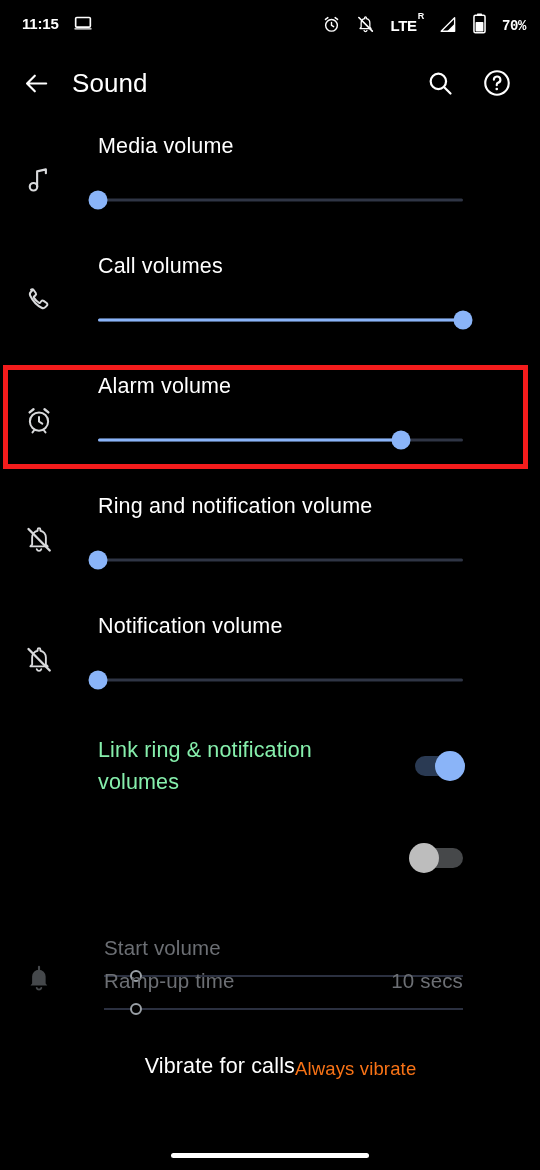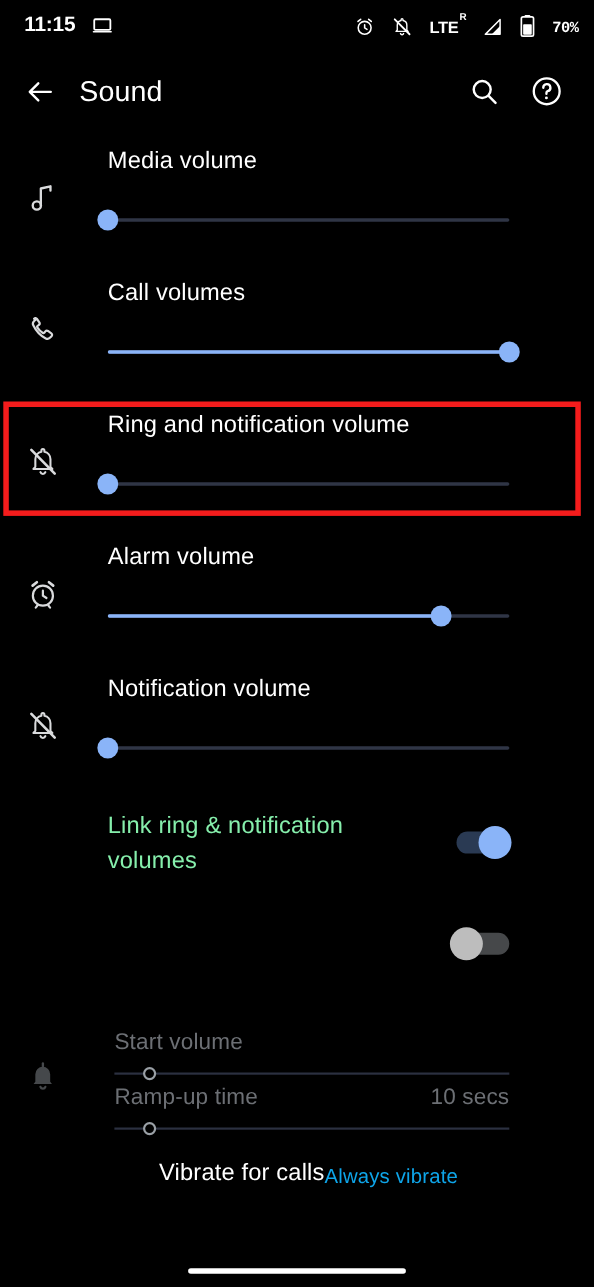--- a/index.html
+++ b/index.html
@@ -11,21 +11,21 @@
   }
   .phone { position:relative; width:540px; height:1170px; background:#000; }
 
   
   .statusbar {
     position:absolute; top:0; left:0; width:540px; height:46px;
     display:flex; align-items:center; padding:0 14px 0 22px;
     color:#ffffff;
   }
   .sb-left { display:flex; align-items:center; gap:13px; }
-  .sb-clock { font-size:19px; font-weight:700; letter-spacing:-0.2px; }
+  .sb-clock { font-size:15px; font-weight:700; letter-spacing:-0.2px; }
   .sb-right { margin-left:auto; display:flex; align-items:flex-end; gap:15px; }
   .sb-lte { font-size:15px; font-weight:700; letter-spacing:-0.3px; position:relative; }
   .sb-lte sup { font-size:9px; position:relative; top:-6px; left:1px; font-weight:700; }
   .sb-batt-pct { font-size:14px; font-weight:700; letter-spacing:-0.4px;font-family:Liberation Mono, monospace; }
   .ico { display:inline-block; line-height:0; }
 
   
   .appbar {
     position:absolute; top:46px; left:0; width:540px; height:74px;
     display:flex; align-items:center;
@@ -122,21 +122,21 @@
     width:12px; height:12px; border-radius:50%;
     border:2.5px solid #9aa0a6; background:#000;
   }
 
   
   .row-vibrate {
     position:relative; padding:0 42px 0 98px; height:92px;
     display:flex; flex-direction:row; justify-content:center;
   }
   .vibrate-title { color:#ffffff; font-size:21.5px; letter-spacing:0.15px; }
-  .vibrate-sub { color:#0ea5e9; font-size:18.5px; margin-top:4px; letter-spacing:0.15px; }
+  .vibrate-sub { color:#f97316; font-size:18.5px; margin-top:4px; letter-spacing:0.15px; }
 
   
   .navbar {
     position:absolute; bottom:0; left:0; width:540px; height:30px;
     display:flex; align-items:center; justify-content:center;
   }
   .nav-pill { width:198px; height:5px; border-radius:3px; background:#ffffff; }
 </style>
 </head>
 <body>
@@ -239,47 +239,47 @@
       <div class="slider-wrap">
         <div class="track"></div>
         <div class="track-fill" style="width:100%"></div>
         <div class="thumb" style="left:100%"></div>
       </div>
     </div>
 
     <div class="row-slider">
       <span class="row-icon">
         <svg width="30" height="30" viewBox="0 0 24 24" fill="none">
-          <path d="M17.5 15.5V10a5.5 5.5 0 0 0-4.4-5.4V3.6a1.1 1.1 0 1 0-2.2 0v1A5.5 5.5 0 0 0 6.5 10v5.5l-1.4 1.6h13.8l-1.4-1.6Z" stroke="#d9dadc" stroke-width="1.5" stroke-linejoin="round"></path>
-          <path d="M10.2 19.4a1.9 1.9 0 0 0 3.6 0" stroke="#d9dadc" stroke-width="1.5" stroke-linecap="round"></path>
-          <path d="M3.6 3.2 20.6 20.4" stroke="#d9dadc" stroke-width="1.9" stroke-linecap="round"></path>
-        </svg>
-      </span>
-      <div class="slider-label">Ring and notification volume</div>
-      <div class="slider-wrap">
-        <div class="track"></div>
-        <div class="track-fill" style="width:0%"></div>
-        <div class="thumb" style="left:0%"></div>
-      </div>
-    </div>
-
-    <div class="row-slider">
-      <span class="row-icon">
-        <svg width="30" height="30" viewBox="0 0 24 24" fill="none">
           <circle cx="12" cy="13.2" r="7.3" stroke="#d9dadc" stroke-width="1.6"></circle>
           <path d="M12 9.6v3.6l2.6 1.7" stroke="#d9dadc" stroke-width="1.6" stroke-linecap="round"></path>
           <path d="M4.5 5.9 7.6 3.4M19.5 5.9 16.4 3.4" stroke="#d9dadc" stroke-width="1.9" stroke-linecap="round"></path>
           <path d="M8 20.4l-1.2 1.5M16 20.4l1.2 1.5" stroke="#d9dadc" stroke-width="1.6" stroke-linecap="round"></path>
         </svg>
       </span>
       <div class="slider-label">Alarm volume</div>
       <div class="slider-wrap">
         <div class="track"></div>
         <div class="track-fill" style="width:83%"></div>
         <div class="thumb" style="left:83%"></div>
+      </div>
+    </div>
+
+    <div class="row-slider">
+      <span class="row-icon">
+        <svg width="30" height="30" viewBox="0 0 24 24" fill="none">
+          <path d="M17.5 15.5V10a5.5 5.5 0 0 0-4.4-5.4V3.6a1.1 1.1 0 1 0-2.2 0v1A5.5 5.5 0 0 0 6.5 10v5.5l-1.4 1.6h13.8l-1.4-1.6Z" stroke="#d9dadc" stroke-width="1.5" stroke-linejoin="round"></path>
+          <path d="M10.2 19.4a1.9 1.9 0 0 0 3.6 0" stroke="#d9dadc" stroke-width="1.5" stroke-linecap="round"></path>
+          <path d="M3.6 3.2 20.6 20.4" stroke="#d9dadc" stroke-width="1.9" stroke-linecap="round"></path>
+        </svg>
+      </span>
+      <div class="slider-label">Ring and notification volume</div>
+      <div class="slider-wrap">
+        <div class="track"></div>
+        <div class="track-fill" style="width:0%"></div>
+        <div class="thumb" style="left:0%"></div>
       </div>
     </div>
 
     <div class="row-slider">
       <span class="row-icon">
         <svg width="30" height="30" viewBox="0 0 24 24" fill="none">
           <path d="M17.5 15.5V10a5.5 5.5 0 0 0-4.4-5.4V3.6a1.1 1.1 0 1 0-2.2 0v1A5.5 5.5 0 0 0 6.5 10v5.5l-1.4 1.6h13.8l-1.4-1.6Z" stroke="#d9dadc" stroke-width="1.5" stroke-linejoin="round"></path>
           <path d="M10.2 19.4a1.9 1.9 0 0 0 3.6 0" stroke="#d9dadc" stroke-width="1.5" stroke-linecap="round"></path>
           <path d="M3.6 3.2 20.6 20.4" stroke="#d9dadc" stroke-width="1.9" stroke-linecap="round"></path>
         </svg>
@@ -320,21 +320,21 @@
         <div class="dis-row-head">
           <span class="dis-label">Start volume</span>
           <span class="dis-value"></span>
         </div>
         <div class="dis-slider">
           <div class="dis-track"></div>
           <div class="dis-thumb" style="left:9%"></div>
         </div>
       </div>
 
-      <div class="dis-item" style="top:82px;">
+      <div class="dis-item" style="top:65px;">
         <div class="dis-row-head">
           <span class="dis-label">Ramp-up time</span>
           <span class="dis-value">10 secs</span>
         </div>
         <div class="dis-slider">
           <div class="dis-track"></div>
           <div class="dis-thumb" style="left:9%"></div>
         </div>
       </div>
     </div>

